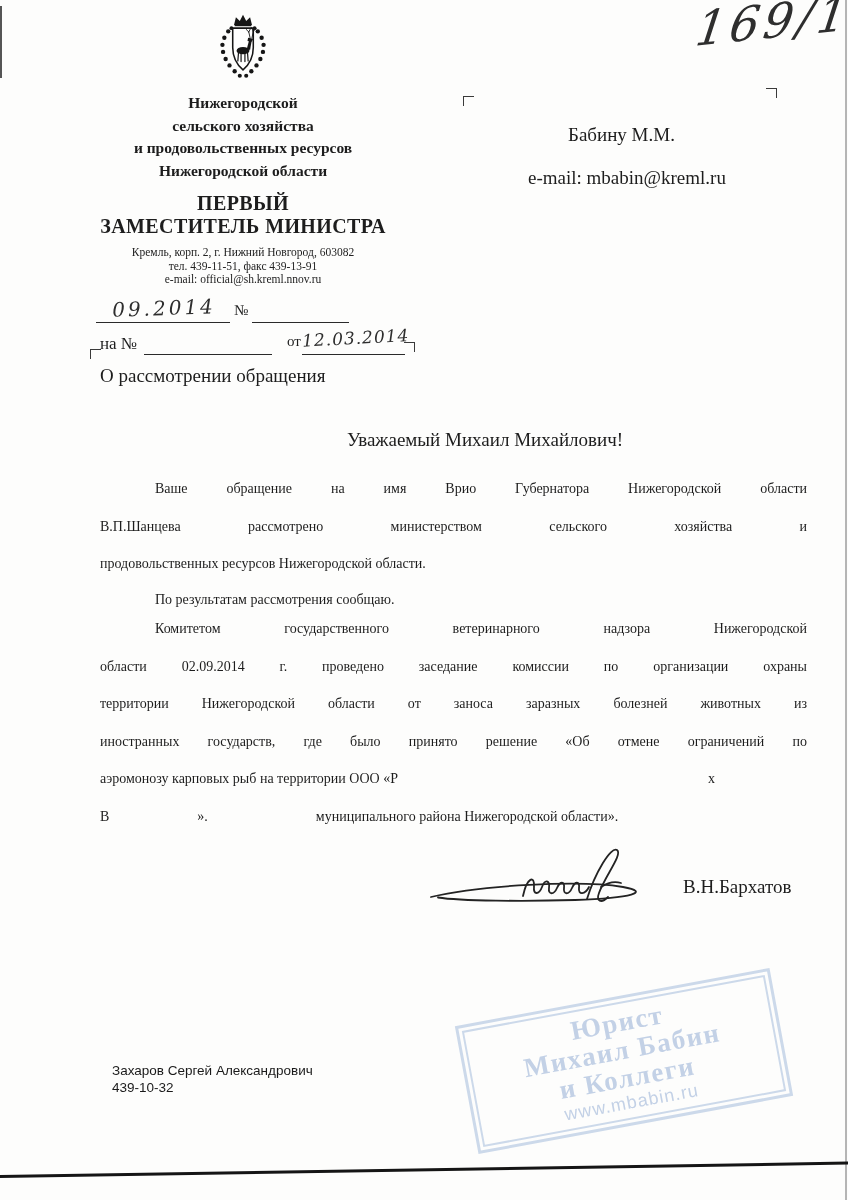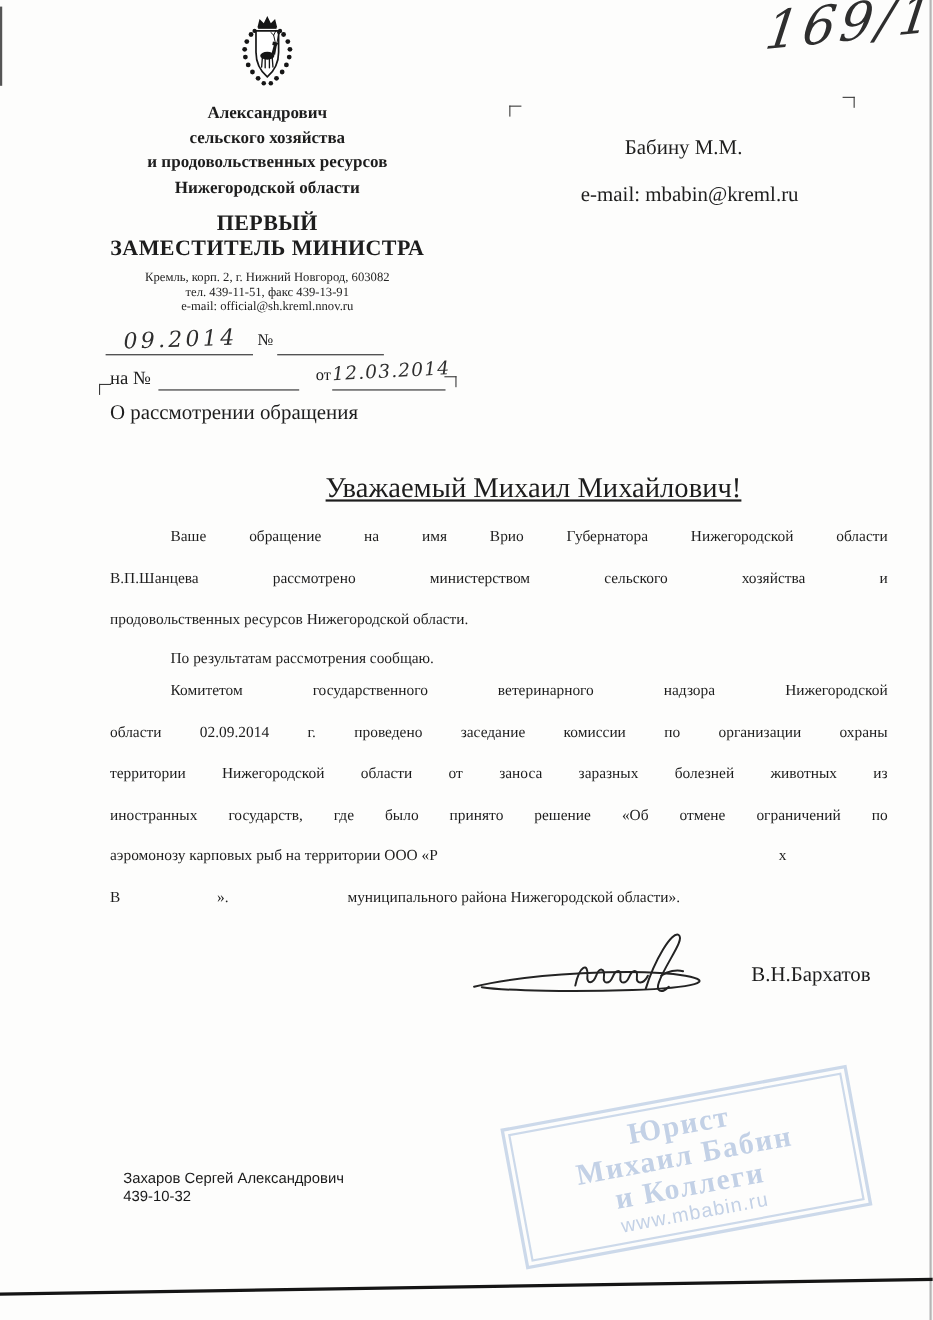--- a/index.html
+++ b/index.html
@@ -41,21 +41,21 @@
   .u1{left:96px;top:296px;width:134px;}
   .u2{left:252px;top:296px;width:97px;}
   .u3{left:144px;top:328px;width:128px;}
   .u4{left:302px;top:328px;width:103px;}
   .ref-label{position:absolute;font-size:15px;}
   .no-label{left:234px;top:302px;}
   .nano-label{left:100px;top:334px;font-size:17px;}
   .ot-label{left:287px;top:333px;}
   
   .subject{position:absolute;left:100px;top:365px;font-size:19px;}
-  .salutation{position:absolute;left:130px;top:429px;width:710px;text-align:center;font-size:26px;text-decoration:underline;}
+  .salutation{position:absolute;left:130px;top:429px;width:710px;text-align:center;font-size:19px;}
   .para{position:absolute;left:100px;width:707px;font-size:14px;line-height:37.6px;}
   .p1{top:470px;}
   .p2{top:581px;left:155px;width:652px;}
   .p3{top:610px;}
   .line-just{text-align:justify;text-align-last:justify;}
   .indent{padding-left:55px;}
   .line-flex{display:flex;align-items:baseline;}
   .gap-a{margin-left:88px;}
   .gap-b{margin-left:108px;}
   .push-x{margin-left:auto;margin-right:92px;}
@@ -127,21 +127,21 @@
         <path d="M61,37 L59,28 M59,28 L55,24 M59,28 L62,22"></path>
         <path d="M64,37 L66,27 M66,27 L70,23 M66,27 L63,21"></path>
       </g>
       <g stroke="#161616" stroke-width="1.9" fill="none" stroke-linecap="round">
         <path d="M43,60 L42,73"></path>
           <path d="M47,61.5 L47,74"></path>
           <path d="M53,61.5 L53,74"></path>
           <path d="M57,60 L58,73"></path>
       </g>
     </svg>
-    <div class="ministry-line">Александрович</div>
+    <div class="ministry-line">Нижегородской</div>
     <div class="ministry-line">сельского хозяйства</div>
     <div class="ministry-line">и продовольственных ресурсов</div>
     <div class="ministry-line">Нижегородской области</div>
     <div class="position-block">
       <div class="position-line">ПЕРВЫЙ</div>
       <div class="position-line">ЗАМЕСТИТЕЛЬ МИНИСТРА</div>
     </div>
     <div class="address-block">
       <div class="address-line">Кремль, корп. 2, г. Нижний Новгород, 603082</div>
       <div class="address-line">тел. 439-11-51, факс 439-13-91</div>

